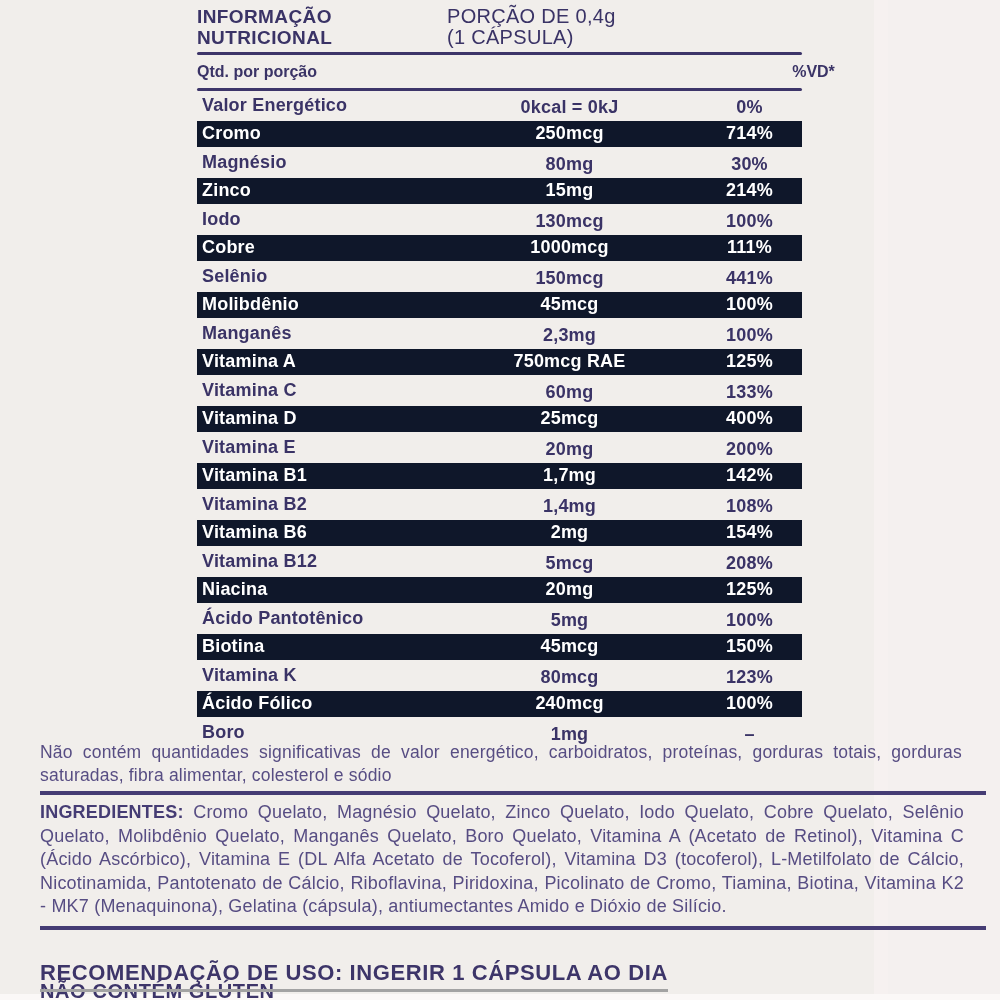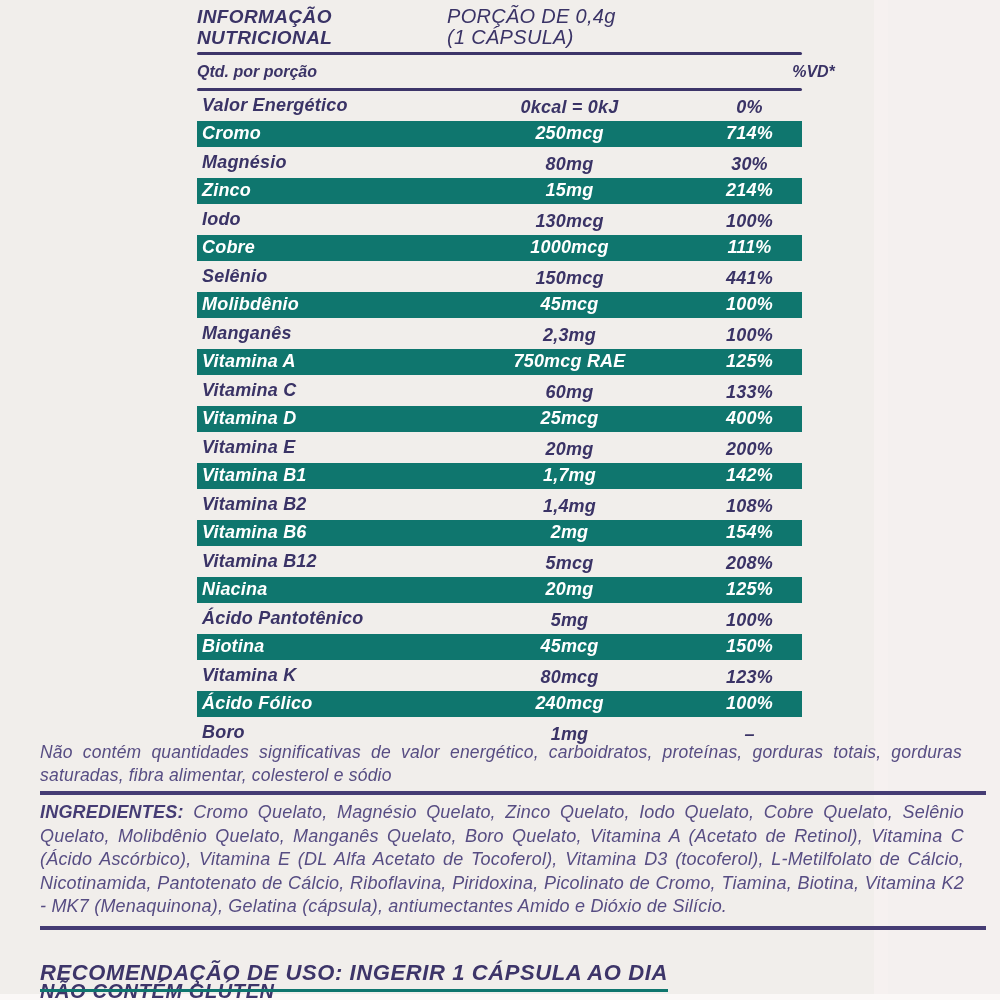--- a/index.html
+++ b/index.html
@@ -2,21 +2,21 @@
 <html><head>
 <meta charset="utf-8">
 <style>
   html,body{margin:0;padding:0;}
   body{
     width:1000px;height:1000px;
     background:#f4f0ef;
     font-family:"Liberation Sans","DejaVu Sans",sans-serif;
     overflow:hidden;
   }
-  .sheet{position:relative;width:888px;height:1000px;background:#f1eeeb;font-style:italic;}
+  .sheet{position:relative;width:888px;height:1000px;background:#f1eeeb;}
   .edge-right{position:absolute;right:0;top:0;width:14px;height:1000px;background:#f6f1f0;}
   .edge-bottom{position:absolute;left:0;bottom:0;width:1000px;height:6px;background:#fbf8f7;}
 
   
   .table-wrap{position:absolute;left:197px;top:6px;width:605px;color:#3a3366;}
   .t-head{display:flex;align-items:flex-start;height:46px;}
   .t-title{width:250px;font-weight:700;font-size:19px;line-height:21px;letter-spacing:.4px;}
   .t-portion{font-size:20px;line-height:21px;letter-spacing:.3px;}
   .rule{height:3px;background:#3d3569;border-radius:2px;}
   .qtd-row{display:grid;grid-template-columns:245px 255px 105px;align-items:center;height:33px;font-weight:700;font-size:16px;gap:32px;}
@@ -25,21 +25,21 @@
   .row{
     display:grid;grid-template-columns:245px 255px 105px;align-items:center;
     height:28.5px;font-weight:700;font-size:18px;letter-spacing:.2px;color:#3a3366;
     box-sizing:border-box;
   }
   .row .nm{padding-left:5px;white-space:nowrap;}
   .row .amt{text-align:center;}
   .row .vd{text-align:center;}
   .row:not(.hl) .amt,.row:not(.hl) .vd{transform:translateY(2px);}
   .row.hl{
-    background:#0f766e;background-clip:content-box;
+    background:#0f172a;background-clip:content-box;
     padding:1.5px 0;color:#ffffff;
   }
 
   
   .note{
     position:absolute;left:40px;top:741px;width:922px;
     font-size:17.5px;line-height:23px;letter-spacing:.2px;color:#574d83;
     text-align:justify;
   }
   .hr1{position:absolute;left:40px;top:791px;width:946px;height:4px;background:#453c74;}
@@ -50,21 +50,21 @@
   }
   .ingredients b{color:#453c74;font-weight:700;}
   .hr2{position:absolute;left:40px;top:926px;width:946px;height:4px;background:#453c74;}
   .gluten{
     position:absolute;left:40px;top:980px;
     font-weight:700;font-size:20px;letter-spacing:.6px;color:#3d3569;
   }
   .usage{
     position:absolute;left:40px;top:960px;
     font-weight:700;font-size:22px;letter-spacing:.6px;color:#3d3569;
-    border-bottom:3px solid #0f766e;padding-bottom:3px;
+    border-bottom:3px solid #a3a3a3;padding-bottom:3px;
   }
 </style>
 </head>
 <body>
 
 <div class="sheet">
   <div class="edge-right"></div>
   <div class="edge-bottom"></div>
 
   <div class="table-wrap">

